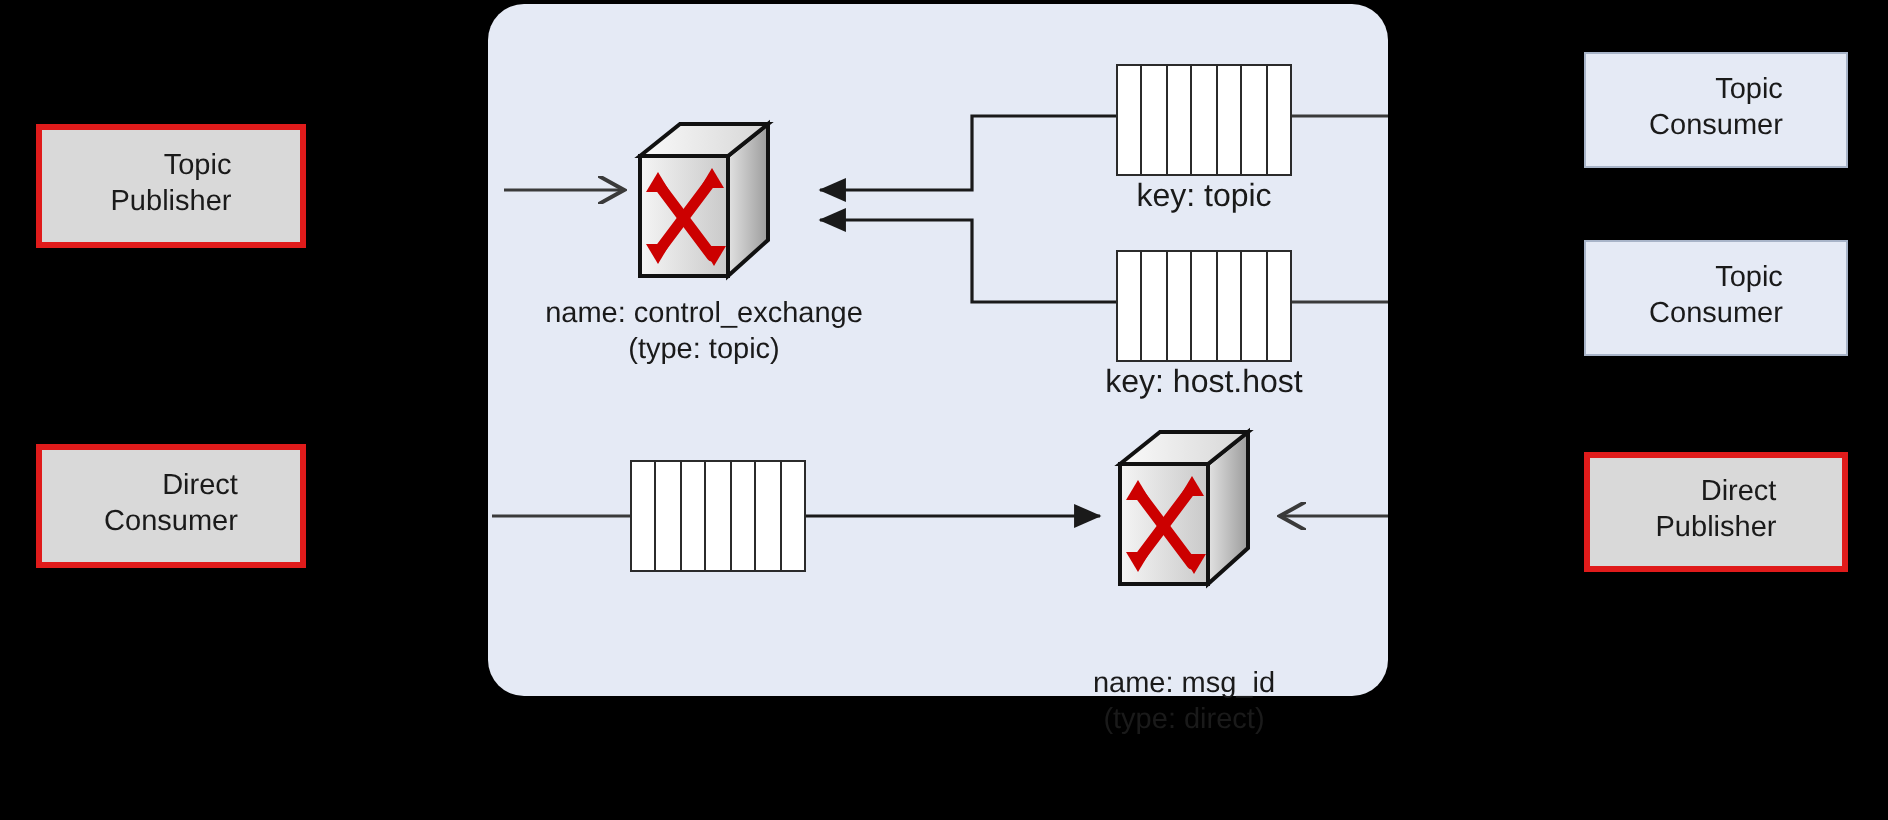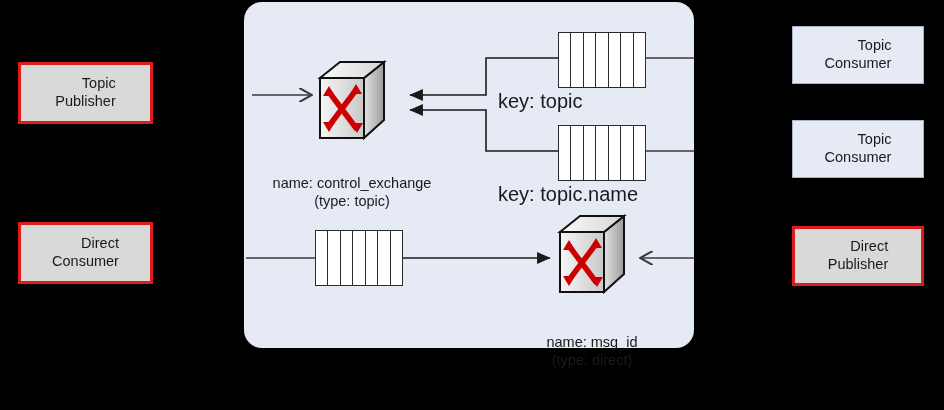--- a/index.html
+++ b/index.html
@@ -31,41 +31,41 @@
   #ep-direct-publisher{left:792px;top:226px;width:132px;height:60px;}
 
   
   .queue{
     background:#ffffff;border:1.6px solid #2b2b2b;
     display:flex;
   }
   .queue .cell{flex:1 1 0;border-right:1.6px solid #2b2b2b;}
   .queue .cell:last-child{border-right:none;}
   .qlabel{
-    position:absolute;text-align:left;font-size:20px;color:#1a1a1a;
+    position:absolute;text-align:center;font-size:16px;color:#1a1a1a;
     white-space:nowrap;
   }
 
   #queue-topic{left:558px;top:32px;width:88px;height:56px;}
   #queue-topic-label{left:498px;top:90px;width:208px;}
   #queue-topic-host{left:558px;top:125px;width:88px;height:56px;}
   #queue-topic-host-label{left:498px;top:183px;width:208px;}
   #queue-msg-id{left:315px;top:230px;width:88px;height:56px;}
   #queue-msg-id-label{left:265px;top:288px;width:190px;}
 
   
   .exchange{width:72px;height:84px;}
   #exchange-control{left:316px;top:58px;}
   #exchange-msgid{left:556px;top:212px;}
 
   .exlabel{
     position:absolute;text-align:center;font-size:14.5px;color:#1a1a1a;
     line-height:1.25;white-space:pre-line;
   }
-  #exchange-control-label{left:248px;top:148px;width:208px;margin-top:26px;}
+  #exchange-control-label{left:248px;top:148px;width:208px;}
   #exchange-msgid-label{left:488px;top:297px;width:208px;margin-top:36px;}
 
   
   #connectors{left:0;top:0;width:944px;height:410px;pointer-events:none;}
 </style>
 </head>
 <body>
 
 <div id="stage">
 
@@ -130,21 +130,21 @@
 
   <div class="abs queue" id="queue-topic-host">
     <div class="cell"></div>
     <div class="cell"></div>
     <div class="cell"></div>
     <div class="cell"></div>
     <div class="cell"></div>
     <div class="cell"></div>
     <div class="cell"></div>
   </div>
-  <div class="qlabel" id="queue-topic-host-label">key: topic.name</div>
+  <div class="qlabel" id="queue-topic-host-label">key: host.host</div>
 
   <div class="abs queue" id="queue-msg-id">
     <div class="cell"></div>
     <div class="cell"></div>
     <div class="cell"></div>
     <div class="cell"></div>
     <div class="cell"></div>
     <div class="cell"></div>
     <div class="cell"></div>
   </div>

